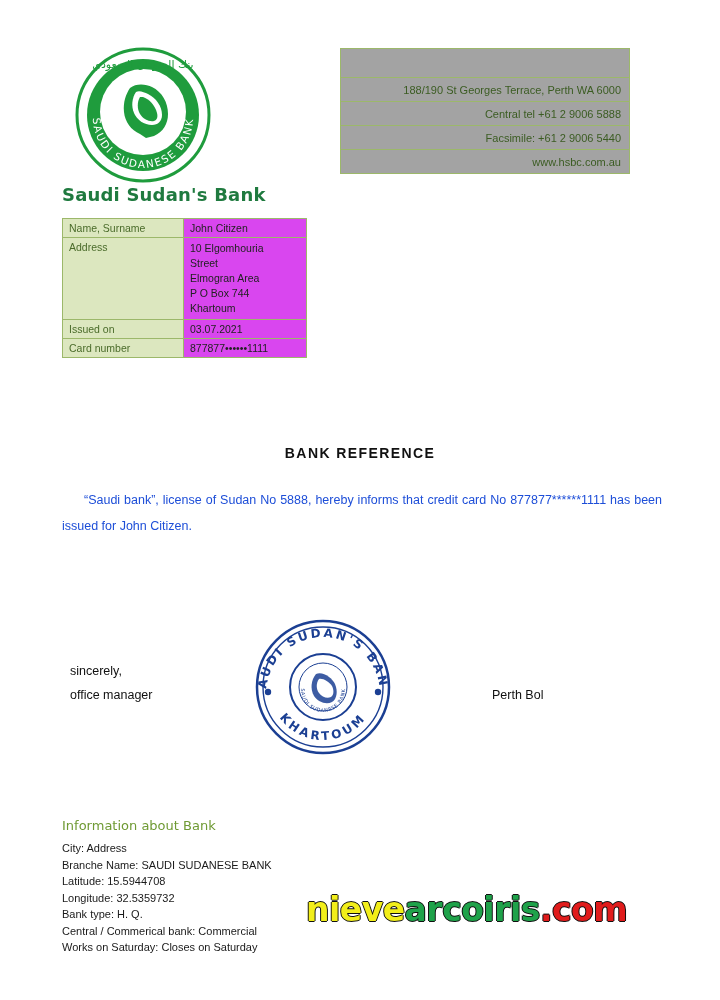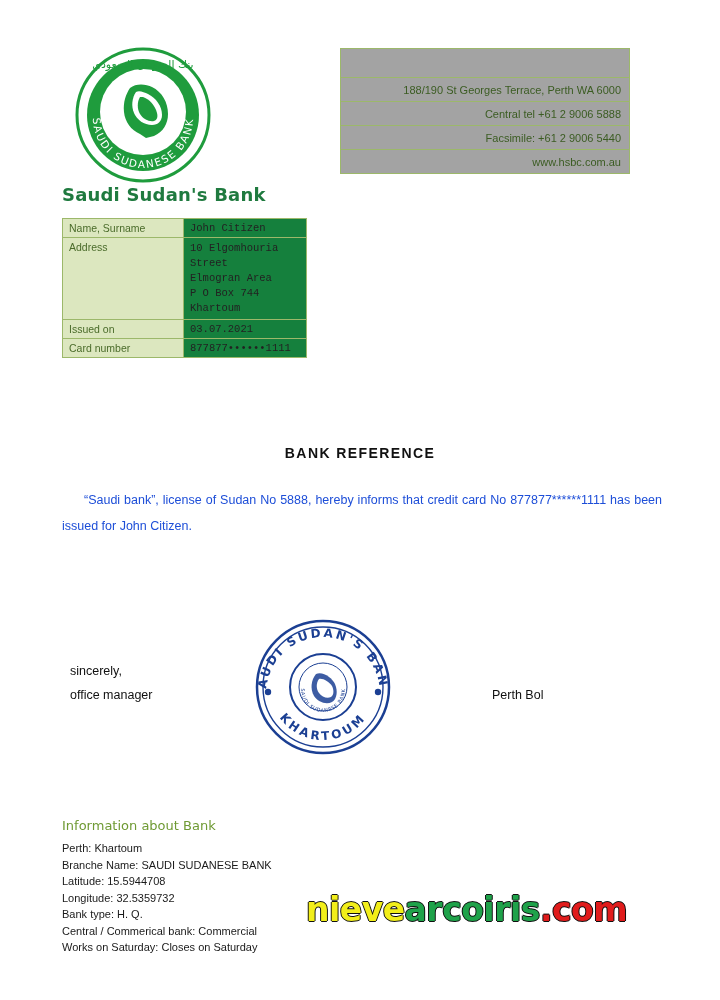--- a/index.html
+++ b/index.html
@@ -81,23 +81,22 @@
     padding: 3px 6px;
     vertical-align: top;
   }
   .cust-table td.label {
     width: 108px;
     background: #dce7bf;
     color: #4a6b2a;
     margin-top: 32px;
   }
   .cust-table td.value {
-    background: #15803d;
+    background: #d946ef;
     color: #222;
-    font-family: Liberation Mono, monospace;
   }
   .cust-table td.value .line { display: block; line-height: 15px; }
 
   
   .doc-title {
     position: absolute;
     left: 0;
     top: 445px;
     width: 720px;
     text-align: center;
@@ -288,21 +287,21 @@
       </text>
       <path id="stamp-inner" d="M53 78 A22 22 0 0 0 97 78" fill="none"></path>
       <text fill="#1b3f93" font-size="5" font-family="DejaVu Sans, sans-serif" letter-spacing="0.6">
         <textPath href="#stamp-inner" startOffset="50%" text-anchor="middle">SAUDI SUDANESE BANK</textPath>
       </text>
     </svg>
   </div>
 
   <div class="info-title">Information about Bank</div>
   <div class="info-list">
-    <div>Perth: Khartoum</div>
+    <div>City: Address</div>
     <div>Branche Name: SAUDI SUDANESE BANK</div>
     <div>Latitude: 15.5944708</div>
     <div>Longitude: 32.5359732</div>
     <div>Bank type: H. Q.</div>
     <div>Central / Commerical bank: Commercial</div>
     <div>Works on Saturday: Closes on Saturday</div>
   </div>
 
   <div class="watermark">
     <span class="wm-a">nieve</span><span class="wm-b">arcoiris</span><span class="wm-c">.com</span>

